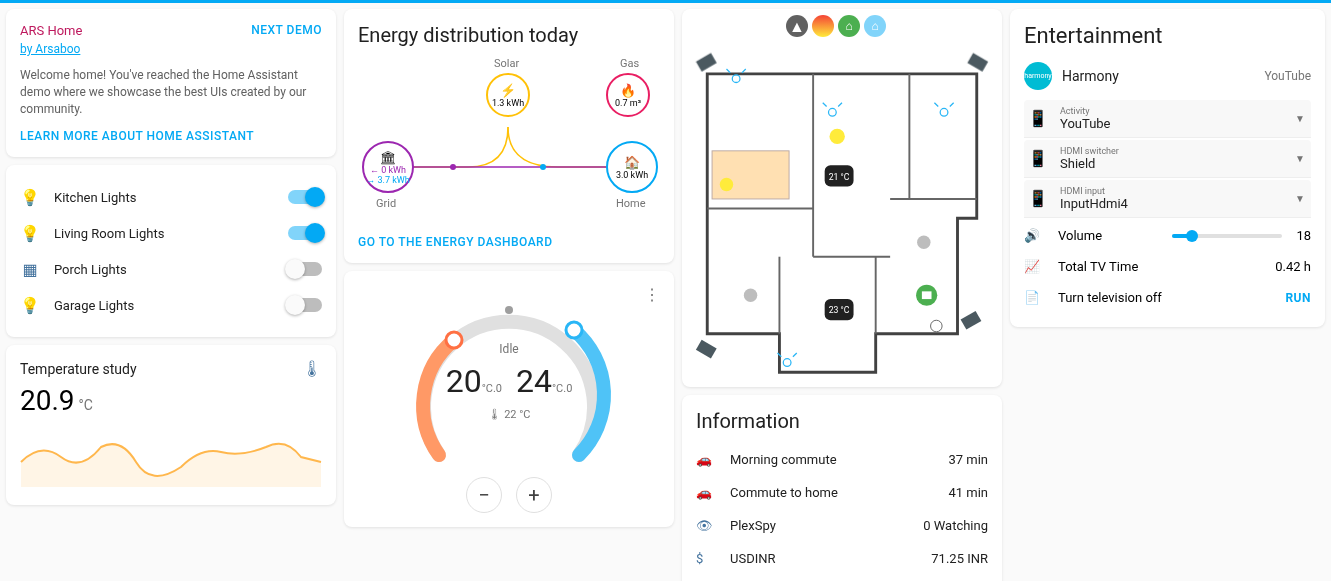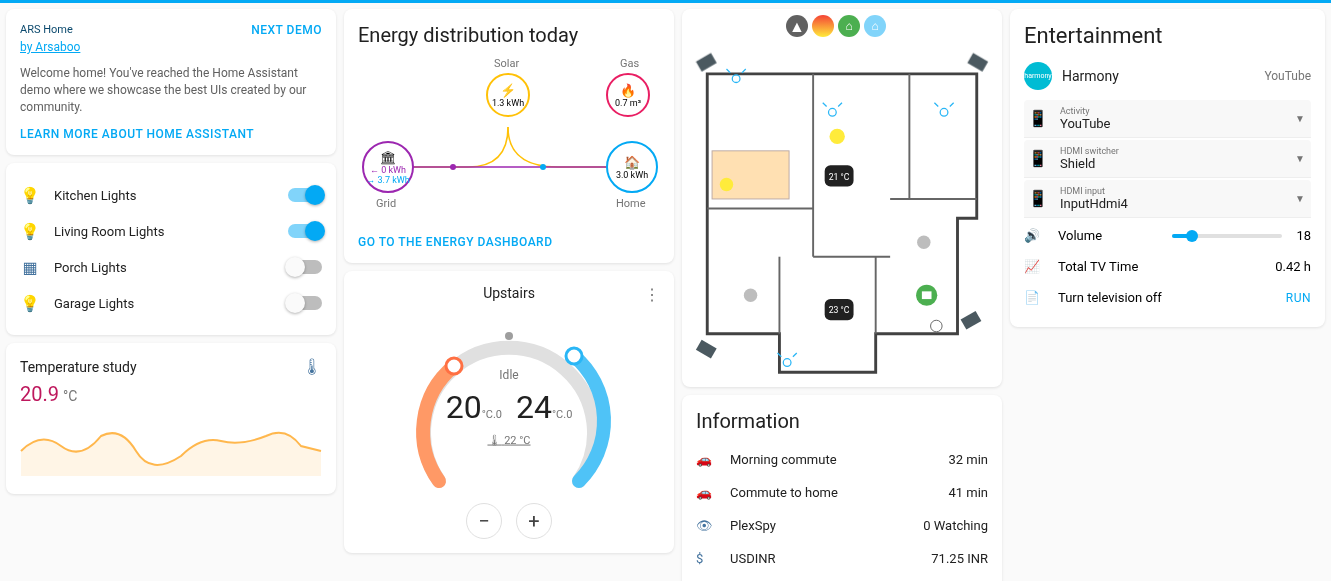--- a/index.html
+++ b/index.html
@@ -18,58 +18,58 @@
   padding: 6px;
 }
 .col { display: flex; flex-direction: column; gap: 8px; }
 .card {
   background: #fff;
   border-radius: 8px;
   box-shadow: 0 1px 3px rgba(0,0,0,0.1);
   padding: 14px;
 }
 .card-welcome .title-row { display: flex; justify-content: space-between; align-items: flex-start; }
-.card-welcome .title { font-size: 11px; color: #0c4a6e; }
+.card-welcome .title { font-size: 13px; color: #be185d; }
 .card-welcome .author { color: #03a9f4; text-decoration: underline; font-size: 12px; cursor: pointer; }
 .card-welcome .next { color: #03a9f4; font-size: 12px; font-weight: 500; letter-spacing: .5px; cursor: pointer; }
 .card-welcome .desc { font-size: 12px; color: #616161; margin-top: 10px; line-height: 1.4; }
 .card-welcome .learn { color: #03a9f4; font-size: 12px; font-weight: 500; letter-spacing: .5px; margin-top: 12px; cursor: pointer; }
 .card-lights .header { display: flex; justify-content: space-between; align-items: center; margin-bottom: 10px; }
 .card-lights h2 { font-size: 20px; font-weight: 400; color: #212121; }
 .light-row { display: flex; align-items: center; justify-content: space-between; padding: 8px 0; }
 .light-row .left { display: flex; align-items: center; gap: 14px; }
 .icon-bulb { width: 20px; height: 20px; display: flex; align-items: center; justify-content: center; }
 .light-name { font-size: 13px; color: #212121; }
 .toggle { width: 34px; height: 14px; border-radius: 7px; position: relative; cursor: pointer; }
 .toggle::after { content: ''; position: absolute; width: 20px; height: 20px; border-radius: 50%; top: -3px; box-shadow: 0 1px 3px rgba(0,0,0,.3); }
 .toggle.on { background: #81d4fa; }
 .toggle.on::after { background: #03a9f4; right: -3px; }
 .toggle.off { background: #bdbdbd; }
 .toggle.off::after { background: #fafafa; left: -3px; }
 .card-temp .header { display: flex; justify-content: space-between; align-items: center; margin-bottom: 6px; }
 .card-temp .title { font-size: 14px; color: #212121; }
-.card-temp .value { font-size: 20px; color: #be185d; }
+.card-temp .value { font-size: 28px; color: #000000; }
 .card-temp .unit { font-size: 14px; color: #757575; }
 .sparkline { width: 100%; height: 60px; margin-top: 10px; }
 .card-energy h2 { font-size: 20px; font-weight: 400; color: #212121; margin-bottom: 10px; }
 .energy-diagram { position: relative; height: 170px; }
 .en-node { position: absolute; width: 44px; height: 44px; border-radius: 50%; border: 2px solid; display: flex; flex-direction: column; align-items: center; justify-content: center; font-size: 9px; background: #fff; }
 .en-node-lg { width: 52px; height: 52px; }
 .en-label { position: absolute; font-size: 11px; color: #757575; }
 .en-link-btn { color: #03a9f4; font-size: 12px; font-weight: 500; letter-spacing: .5px; cursor: pointer; margin-top: 8px; }
 .card-thermo { position: relative; }
 .card-thermo .title { text-align: center; font-size: 14px; color: #212121; margin-bottom: 10px; }
 .thermo-more { position: absolute; right: 14px; top: 14px; cursor: pointer; color: #757575; }
 .thermo-gauge { display: flex; justify-content: center; position: relative; }
 .thermo-inner { position: absolute; top: 50%; left: 50%; transform: translate(-50%,-55%); text-align: center; }
 .thermo-mode { font-size: 12px; color: #757575; margin-bottom: 6px; }
 .thermo-temps { display: flex; gap: 14px; align-items: baseline; justify-content: center; }
 .thermo-big { font-size: 32px; color: #212121; }
 .thermo-sup { font-size: 11px; color: #757575; }
-.thermo-current { font-size: 11px; color: #757575; margin-top: 8px; text-decoration: underline; }
+.thermo-current { font-size: 11px; color: #757575; margin-top: 8px; }
 .thermo-buttons { display: flex; gap: 14px; justify-content: center; margin-top: -8px; }
 .round-btn { width: 36px; height: 36px; border-radius: 50%; border: 1px solid #e0e0e0; display: flex; align-items: center; justify-content: center; font-size: 20px; color: #424242; cursor: pointer; background:#fff; }
 .card-floorplan { padding: 6px; position: relative; height: 378px; background: #fff; }
 .fp-icons { position: absolute; top: 6px; left: 104px; display: flex; gap: 4px; z-index: 2; }
 .fp-tab { width: 22px; height: 22px; border-radius: 50%; display: flex; align-items: center; justify-content: center; cursor: pointer; }
 .fp-svg { width: 100%; height: 100%; }
 .card-info h2 { font-size: 20px; font-weight: 400; color: #212121; margin-bottom: 10px; }
 .info-row { display: flex; align-items: center; justify-content: space-between; padding: 9px 0; font-size: 13px; color: #212121; }
 .info-row .left { display: flex; align-items: center; gap: 14px; }
 .info-row .icon { width: 20px; color: #44739e; }
@@ -84,21 +84,21 @@
 .sel-body { flex: 1; }
 .sel-label { font-size: 9px; color: #757575; }
 .sel-value { font-size: 13px; color: #212121; }
 .sel-arrow { color: #757575; font-size: 10px; margin-right: 6px; }
 .ent-row { display: flex; align-items: center; justify-content: space-between; padding: 8px 0; font-size: 13px; }
 .ent-row .left { display: flex; align-items: center; gap: 14px; }
 .ent-row .icon { width: 20px; color: #44739e; }
 .slider { width: 110px; height: 4px; background: #e0e0e0; border-radius: 2px; position: relative; cursor: pointer; }
 .slider .fill { height: 100%; background: #03a9f4; border-radius: 2px; }
 .slider .thumb { width: 12px; height: 12px; border-radius: 50%; background: #03a9f4; position: absolute; top: -4px; transform: translateX(-50%); }
-.run-btn { color: #03a9f4; font-size: 12px; font-weight: 400; letter-spacing: .5px; cursor: pointer; }
+.run-btn { color: #03a9f4; font-size: 12px; font-weight: 700; letter-spacing: .5px; cursor: pointer; }
 </style>
 </head>
 <body>
 
 <div class="dashboard">
 
   <div class="col">
     <div class="card card-welcome">
       <div class="title-row">
         <div>
@@ -190,21 +190,20 @@
         <div class="en-node en-node-lg" style="top:84px;left:248px;border-color:#03a9f4">
           <span style="font-size:13px">🏠</span>
           <span>3.0 kWh</span>
         </div>
         <div class="en-label" style="top:140px;left:258px">Home</div>
       </div>
       <div class="en-link-btn">GO TO THE ENERGY DASHBOARD</div>
     </div>
 
     <div class="card card-thermo">
-      <div class="title">Upstairs</div>
       <div class="thermo-more">⋮</div>
       <div class="thermo-gauge">
         <svg width="220" height="200" viewBox="0 0 220 200">
           <path d="M40,170 A85,85 0 1,1 180,170" stroke="#e0e0e0" stroke-width="14" fill="none" stroke-linecap="round"></path>
           <path d="M40,170 A85,85 0 0,1 55,55" stroke="#ff9966" stroke-width="14" fill="none" stroke-linecap="round"></path>
           <path d="M180,170 A85,85 0 0,0 175,45" stroke="#4fc3f7" stroke-width="14" fill="none" stroke-linecap="round"></path>
           <circle cx="55" cy="55" r="8" fill="#fff" stroke="#ff7043" stroke-width="3"></circle>
           <circle cx="175" cy="45" r="8" fill="#fff" stroke="#29b6f6" stroke-width="3"></circle>
           <circle cx="110" cy="25" r="4" fill="#9e9e9e"></circle>
         </svg>
@@ -294,21 +293,21 @@
     </div>
 
     <div class="card card-info">
       <h2>Information</h2>
       <div id="info-list">
           <div class="info-row">
     <div class="left">
       <span class="icon">🚗</span>
       <span>Morning commute</span>
     </div>
-    <span>32 min</span>
+    <span>37 min</span>
           </div>
           <div class="info-row">
     <div class="left">
       <span class="icon">🚗</span>
       <span>Commute to home</span>
     </div>
     <span>41 min</span>
           </div>
           <div class="info-row">
     <div class="left">

